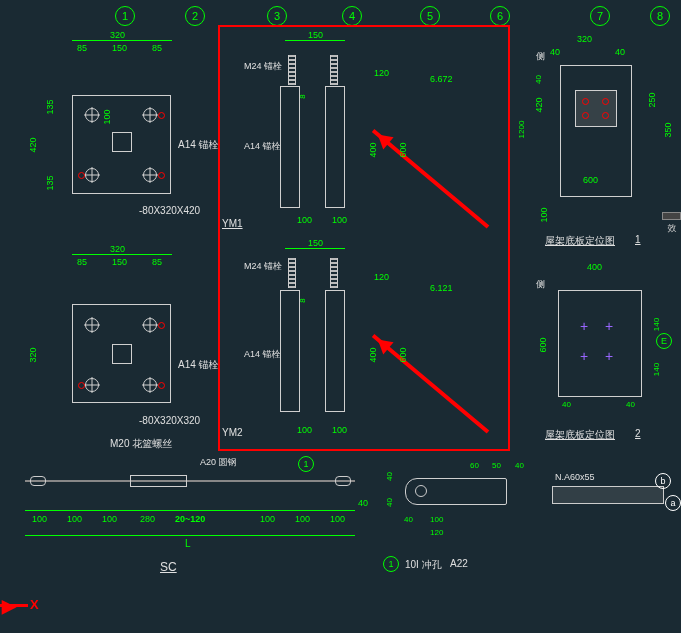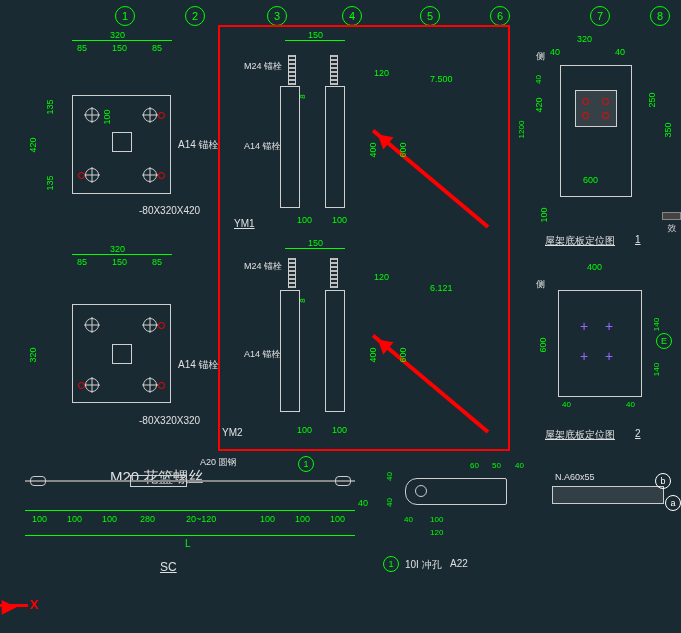--- a/index.html
+++ b/index.html
@@ -191,22 +191,22 @@
   <div class="txt" style="left:244px; top:60px; font-size:9px;">M24 锚栓</div>
   <div class="anchor" style="left:288px; top:55px; height:30px;"></div>
   <div class="anchor" style="left:330px; top:55px; height:30px;"></div>
   <div class="whitebox" style="left:280px; top:86px; width:18px; height:120px;"></div>
   <div class="whitebox" style="left:325px; top:86px; width:18px; height:120px;"></div>
   <div class="txt" style="left:244px; top:140px; font-size:9px;">A14 锚栓</div>
   <div class="dim" style="left:374px; top:68px;">120</div>
   <div class="dim" style="left:365px; top:145px; transform:rotate(-90deg);">400</div>
   <div class="dim" style="left:395px; top:145px; transform:rotate(-90deg);">600</div>
   <div class="dim" style="left:300px; top:92px; transform:rotate(-90deg); font-size:8px;">8</div>
-  <div class="txt" style="left:430px; top:74px; font-size:9px; color:#00ff00;">7.500</div>
-  <div class="txt" style="left:222px; top:218px; text-decoration:underline;margin-left:12px;">YM1</div>
+  <div class="txt" style="left:430px; top:74px; font-size:9px; color:#00ff00;">6.672</div>
+  <div class="txt" style="left:222px; top:218px; text-decoration:underline;">YM1</div>
   <div class="dim" style="left:297px; top:215px;">100</div>
   <div class="dim" style="left:332px; top:215px;">100</div>
 
   <div class="dim" style="left:308px; top:238px;">150</div>
   <div class="dim-line" style="left:285px; top:248px; width:60px; height:1px;"></div>
   <div class="txt" style="left:244px; top:260px; font-size:9px;">M24 锚栓</div>
   <div class="anchor" style="left:288px; top:258px; height:30px;"></div>
   <div class="anchor" style="left:330px; top:258px; height:30px;"></div>
   <div class="whitebox" style="left:280px; top:290px; width:18px; height:120px;"></div>
   <div class="whitebox" style="left:325px; top:290px; width:18px; height:120px;"></div>
@@ -251,35 +251,35 @@
   <div class="dim" style="left:650px; top:320px; transform:rotate(-90deg); font-size:8px;">140</div>
   <div class="dim" style="left:650px; top:365px; transform:rotate(-90deg); font-size:8px;">140</div>
   <div class="dim" style="left:562px; top:400px; font-size:8px;">40</div>
   <div class="dim" style="left:626px; top:400px; font-size:8px;">40</div>
   <div class="grid-label" style="left:656px; top:333px; width:14px; height:14px; font-size:9px;">
       <span>E</span>
     </div>
   <div class="txt" style="left:545px; top:428px; text-decoration:underline;">屋架底板定位图</div>
   <div class="txt" style="left:635px; top:428px; text-decoration:underline;">2</div>
 
-  <div class="txt" style="left:110px; top:468px; font-size:15px;">M20 花篮螺丝</div>
+  <div class="txt" style="left:110px; top:437px; font-size:10px;">M20 花篮螺丝</div>
   <div class="txt" style="left:200px; top:456px; font-size:9px;">A20 圆钢</div>
   <div class="grid-label" style="left:298px; top:456px; width:14px; height:14px; font-size:9px;">
       <span>1</span>
     </div>
   <div style="position:absolute; left:25px; top:480px; width:330px; height:2px; background:#888;"></div>
   <div class="whitebox" style="left:130px; top:475px; width:55px; height:10px;"></div>
   <div style="position:absolute; left:30px; top:476px; width:14px; height:8px; border:1px solid #ccc; border-radius:4px;"></div>
   <div style="position:absolute; left:335px; top:476px; width:14px; height:8px; border:1px solid #ccc; border-radius:4px;"></div>
   <div class="dim-line" style="left:25px; top:510px; width:330px; height:1px;"></div>
   <div class="dim" style="left:32px;  top:514px;">100</div>
   <div class="dim" style="left:67px;  top:514px;">100</div>
   <div class="dim" style="left:102px; top:514px;">100</div>
   <div class="dim" style="left:140px; top:514px;">280</div>
-  <div class="dim" style="left:186px; top:514px;">20~120</div>
+  <div class="dim" style="left:175px; top:514px;font-weight:bold;">20~120</div>
   <div class="dim" style="left:260px; top:514px;">100</div>
   <div class="dim" style="left:295px; top:514px;">100</div>
   <div class="dim" style="left:330px; top:514px;">100</div>
   <div class="dim" style="left:358px; top:498px;">40</div>
   <div class="dim-line" style="left:25px; top:535px; width:330px; height:1px;"></div>
   <div class="txt" style="left:185px; top:538px; color:#00ff00;">L</div>
   <div class="txt" style="left:160px; top:560px; text-decoration:underline; font-size:12px;">SC</div>
 
   <div class="whitebox" style="left:405px; top:478px; width:100px; height:25px; border-radius:12px 2px 2px 12px;"></div>
   <div style="position:absolute; left:415px; top:485px; width:10px; height:10px; border:1px solid #ccc; border-radius:50%;"></div>

